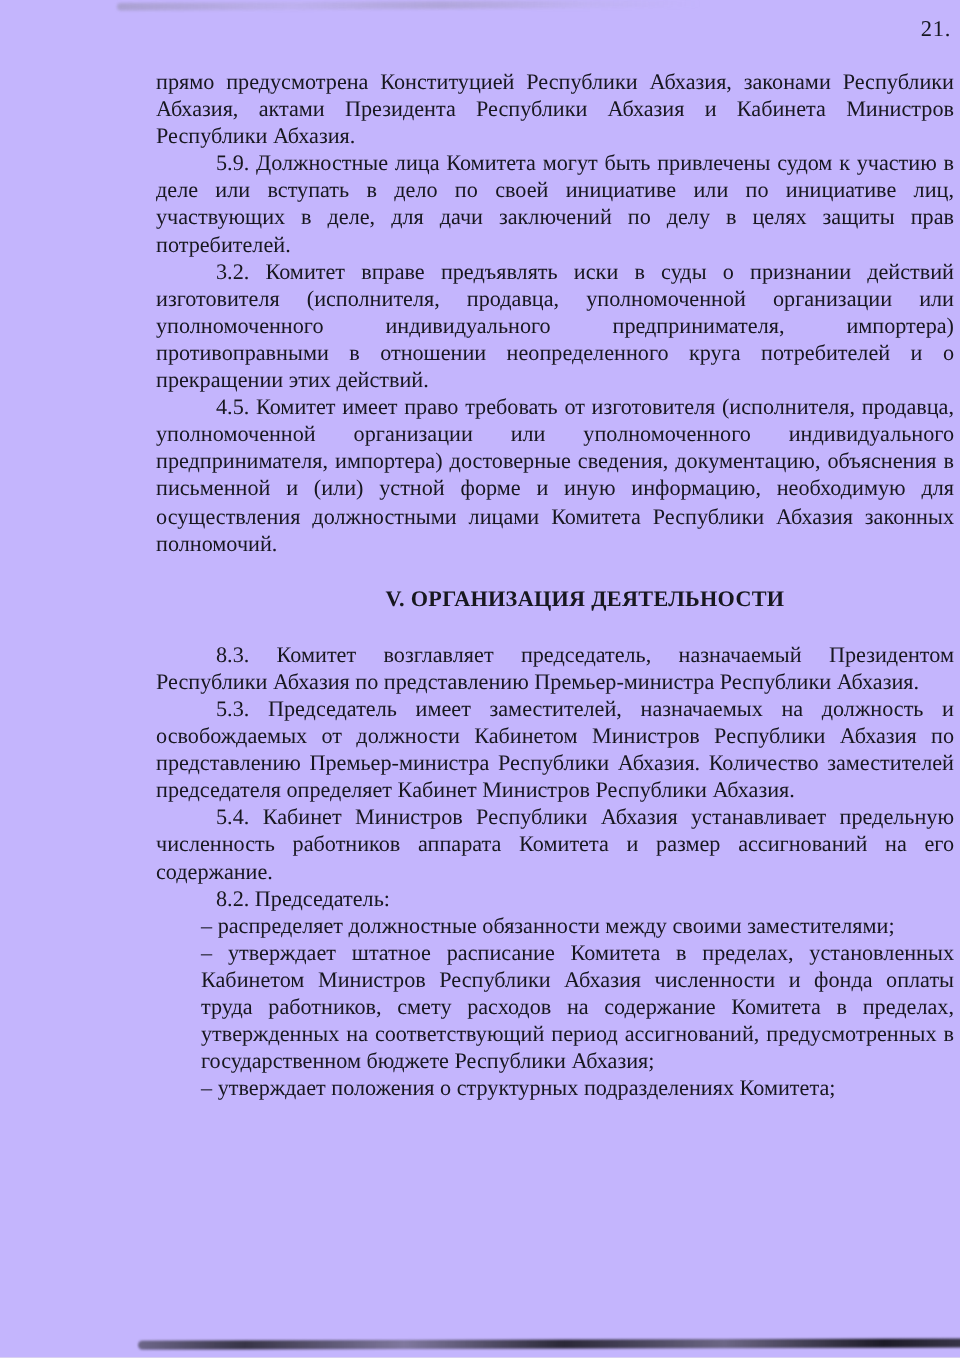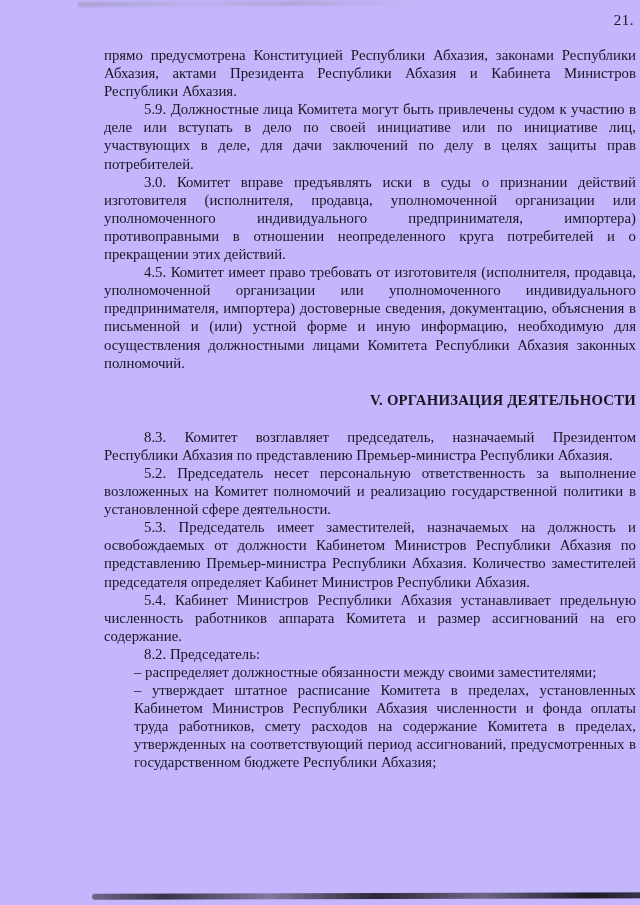--- a/index.html
+++ b/index.html
@@ -41,21 +41,21 @@
   }
   p.ind {
     text-indent: 40px;
   }
   p.bullet {
     margin-left: 30px;
     text-indent: 0;
   }
   p.heading {
     font-weight: bold;
-    text-align: right;
+    text-align: center;
     text-indent: 40px;
     margin: 19px 0 19px 0;
     letter-spacing: 0.2px;
   }
   
   .artifact-top {
     position: absolute;
     top: 1px;
     left: 78px;
     width: 390px;
@@ -94,27 +94,27 @@
 
 <div class="page">
 
   <div class="artifact-top"></div>
 
   <div class="page-number">21.</div>
 
   <div class="content">
     <p class="cont">прямо предусмотрена Конституцией Республики Абхазия, законами Республики Абхазия, актами Президента Республики Абхазия и Кабинета Министров Республики Абхазия.</p>
     <p class="ind">5.9. Должностные лица Комитета могут быть привлечены судом к участию в деле или вступать в дело по своей инициативе или по инициативе лиц, участвующих в деле, для дачи заключений по делу в целях защиты прав потребителей.</p>
-    <p class="ind">3.0. Комитет вправе предъявлять иски в суды о признании действий изготовителя (исполнителя, продавца, уполномоченной организации или уполномоченного индивидуального предпринимателя, импортера) противоправными в отношении неопределенного круга потребителей и о прекращении этих действий.</p>
+    <p class="ind">3.2. Комитет вправе предъявлять иски в суды о признании действий изготовителя (исполнителя, продавца, уполномоченной организации или уполномоченного индивидуального предпринимателя, импортера) противоправными в отношении неопределенного круга потребителей и о прекращении этих действий.</p>
     <p class="ind">4.5. Комитет имеет право требовать от изготовителя (исполнителя, продавца, уполномоченной организации или уполномоченного индивидуального предпринимателя, импортера) достоверные сведения, документацию, объяснения в письменной и (или) устной форме и иную информацию, необходимую для осуществления должностными лицами Комитета Республики Абхазия законных полномочий.</p>
     <p class="heading">V. ОРГАНИЗАЦИЯ ДЕЯТЕЛЬНОСТИ</p>
     <p class="ind">8.3. Комитет возглавляет председатель, назначаемый Президентом Республики Абхазия по представлению Премьер-министра Республики Абхазия.</p>
-    <p class="ind">5.2. Председатель несет персональную ответственность за выполнение возложенных на Комитет полномочий и реализацию государственной политики в установленной сфере деятельности.</p>
     <p class="ind">5.3. Председатель имеет заместителей, назначаемых на должность и освобождаемых от должности Кабинетом Министров Республики Абхазия по представлению Премьер-министра Республики Абхазия. Количество заместителей председателя определяет Кабинет Министров Республики Абхазия.</p>
     <p class="ind">5.4. Кабинет Министров Республики Абхазия устанавливает предельную численность работников аппарата Комитета и размер ассигнований на его содержание.</p>
     <p class="ind">8.2. Председатель:</p>
     <p class="bullet">– распределяет должностные обязанности между своими заместителями;</p>
     <p class="bullet">– утверждает штатное расписание Комитета в пределах, установленных Кабинетом Министров Республики Абхазия численности и фонда оплаты труда работников, смету расходов на содержание Комитета в пределах, утвержденных на соответствующий период ассигнований, предусмотренных в государственном бюджете Республики Абхазия;</p>
+    <p class="bullet">– утверждает положения о структурных подразделениях Комитета;</p>
   </div>
 
   <div class="artifact-bottom"></div>
 
 </div>
 
 </body></html>

